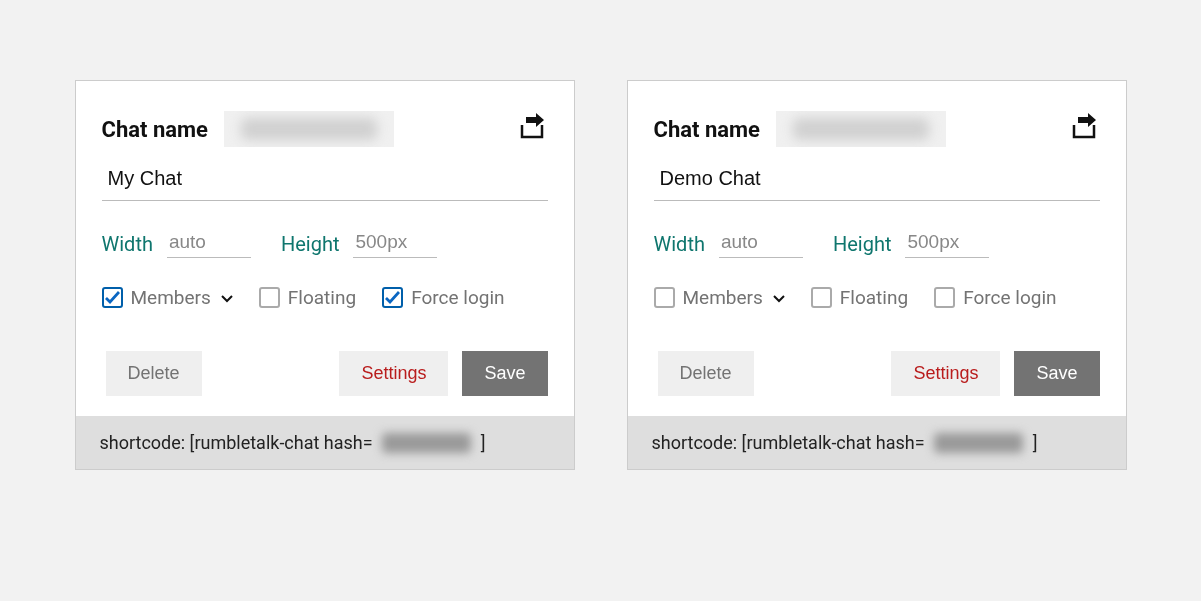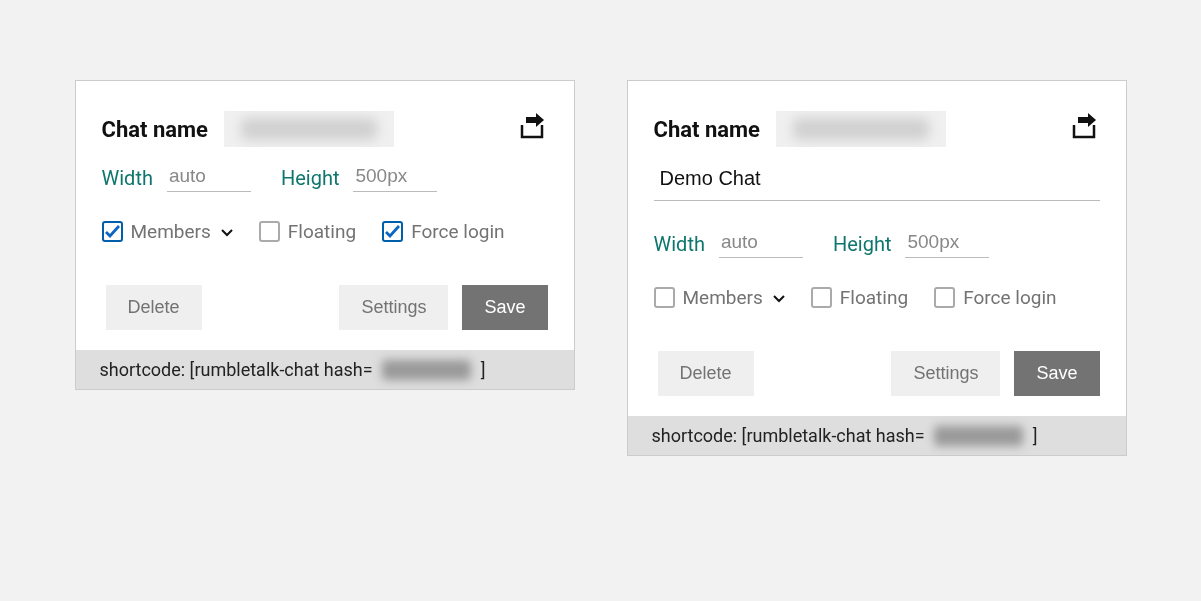--- a/index.html
+++ b/index.html
@@ -143,29 +143,29 @@
       border: none;
       cursor: pointer;
     }
     .btn-delete {
       background: #efefef;
       color: #737373;
       margin-right: auto;
     }
     .btn-settings {
       background: #efefef;
-      color: #737373;
+      color: #b91c1c;
     }
     .btn-save {
       background: #737373;
       color: #fff;
     }
     .shortcode-bar {
       background: #dedede;
-      padding: 9px 24px;
+      padding: 16px 24px;
       font-size: 18px;
       color: #222;
       display: flex;
       align-items: center;
       gap: 6px;
     }
     .shortcode-blur {
       display: inline-block;
       width: 96px;
       height: 20px;
@@ -192,20 +192,21 @@
       <span class="chat-name-label">Chat name</span>
       <span class="name-blur"></span>
       <span class="share-icon">
         <svg width="30" height="28" viewBox="0 0 30 28" fill="none">
           <path d="M4 12 V24 H24 V12" stroke="#111" stroke-width="2.5" fill="none"></path>
           <path d="M14 16 V4 M14 4 L9 9 M14 4 L19 9" stroke="none"></path>
           <path d="M10 6 L20 6 L20 2 L28 9 L20 16 L20 12 L10 12 Z" fill="#111" transform="translate(-2,-2)"></path>
         </svg>
       </span>
     </div>
+    <input class="name-input" type="text" value="My Chat" style="">
     <div class="dims">
       <div class="dim-item">
         <span class="dim-label">Width</span>
         <input class="dim-input" type="text" value="auto" style="">
       </div>
       <div class="dim-item">
         <span class="dim-label">Height</span>
         <input class="dim-input" type="text" value="500px" style="">
       </div>
     </div>

